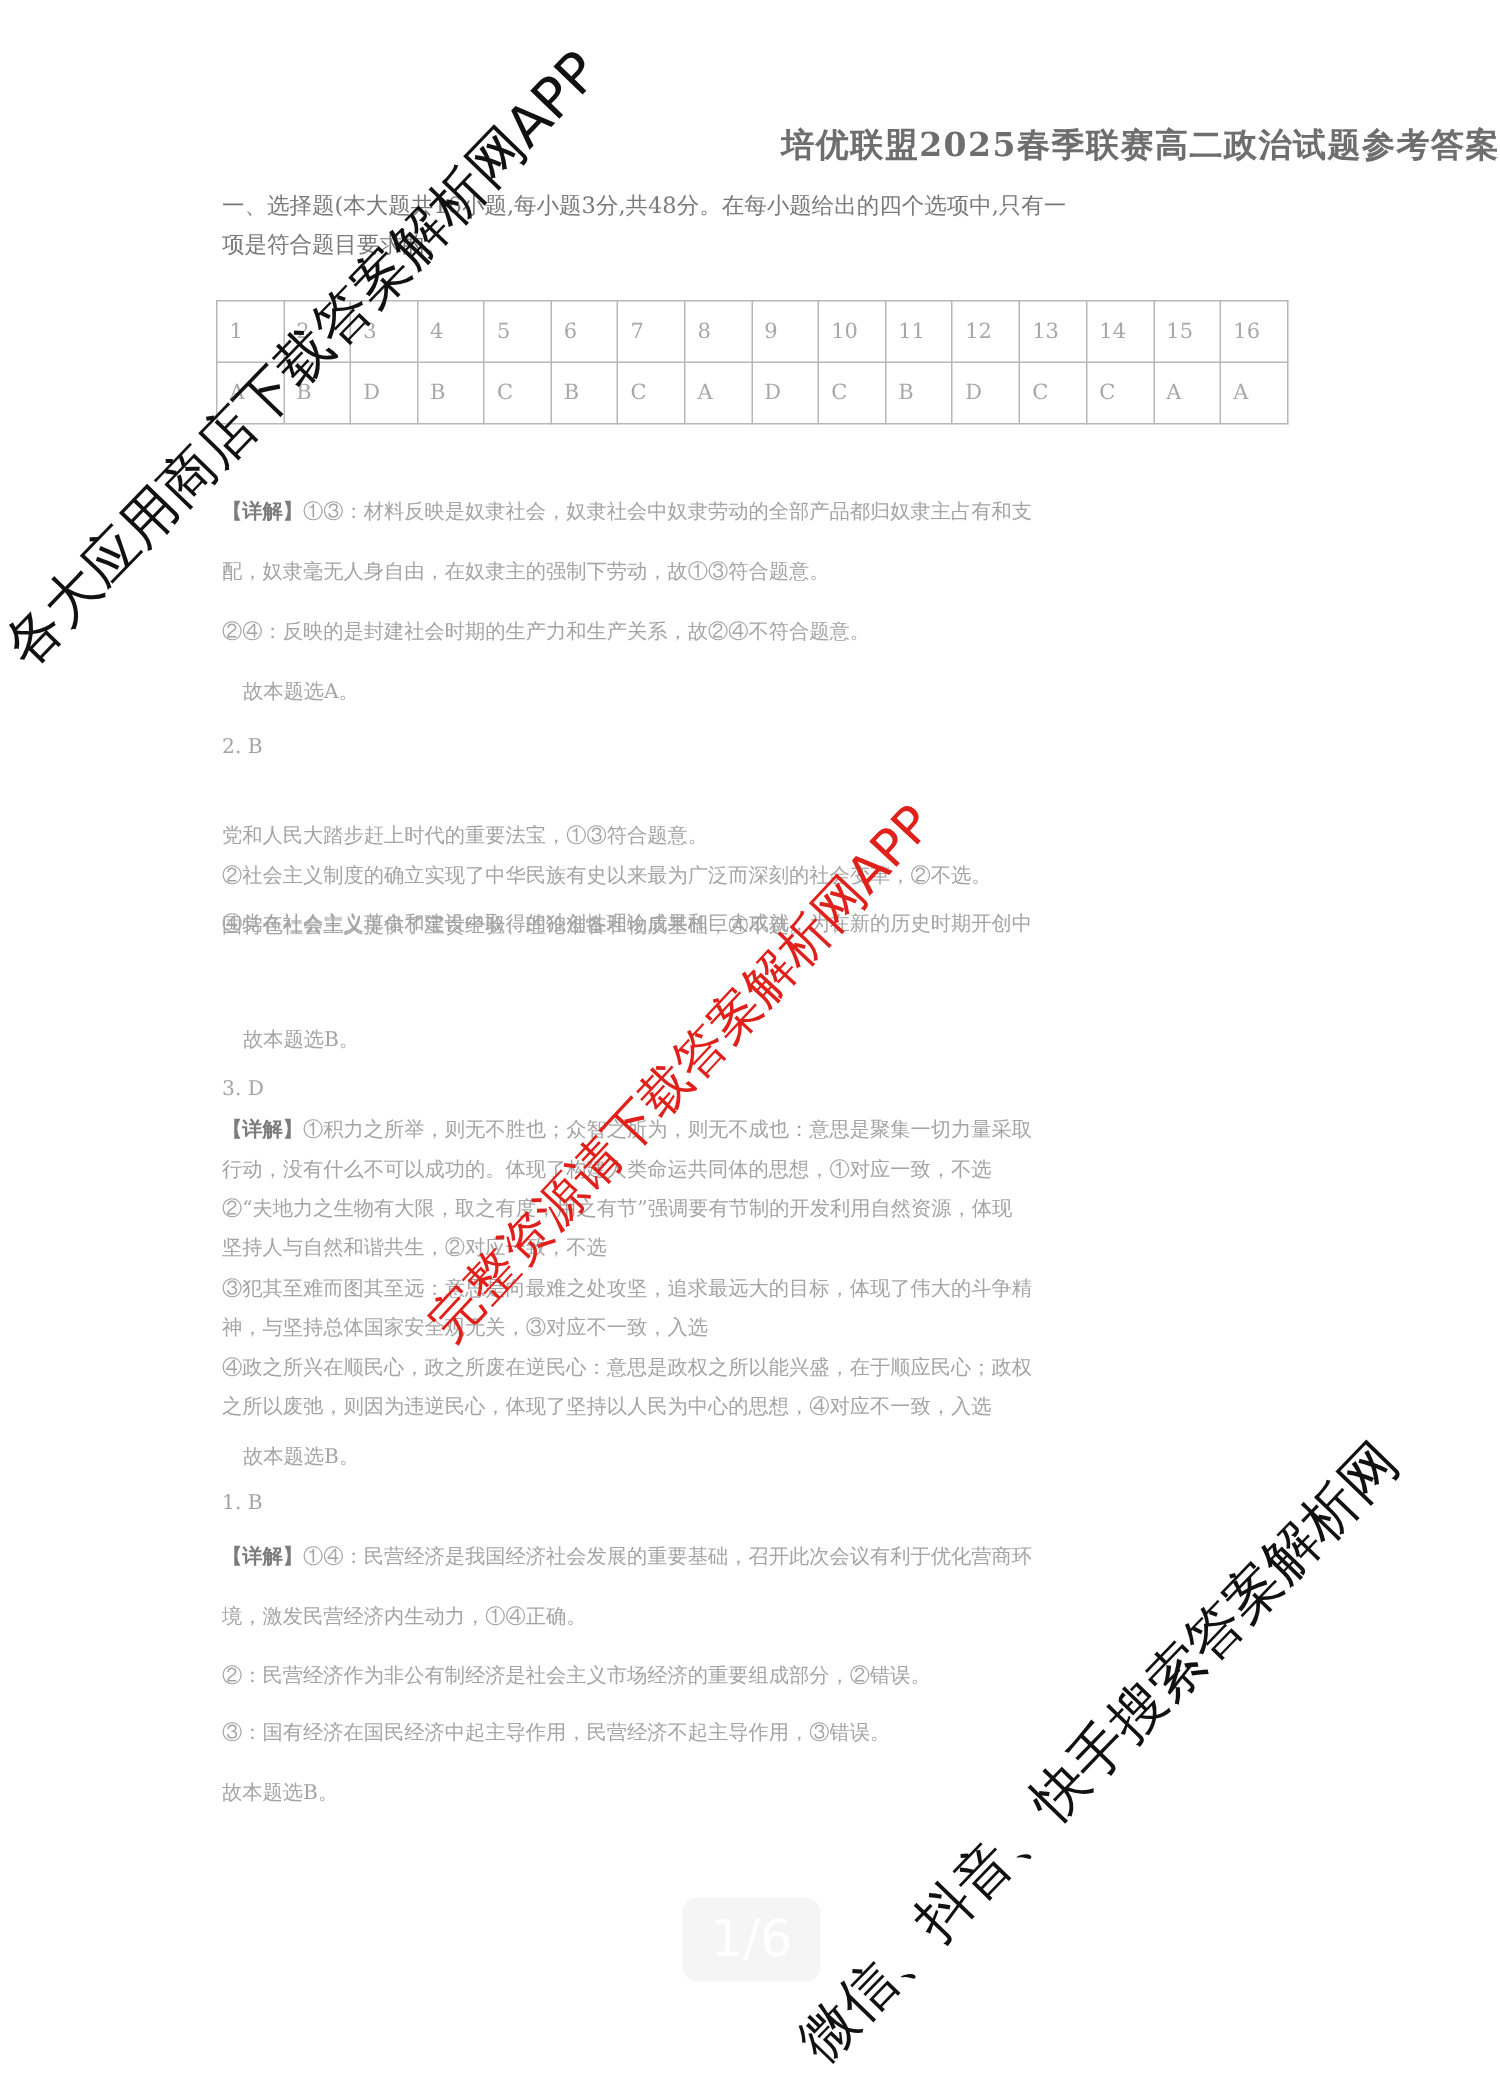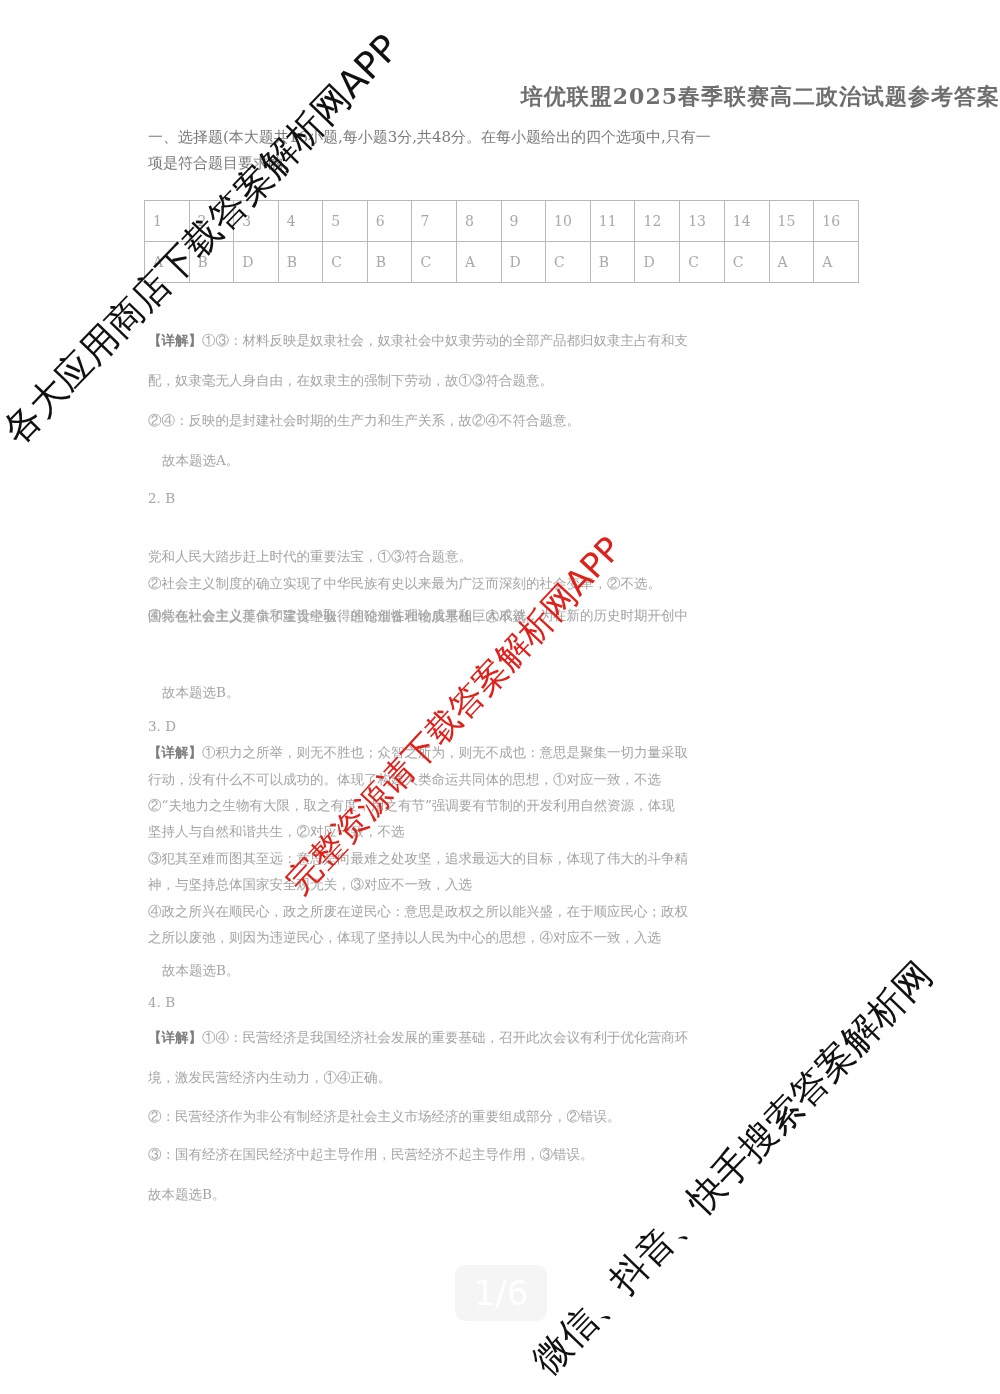--- a/index.html
+++ b/index.html
@@ -94,21 +94,21 @@
   <div class="line" style="top:744px"><span class="bold-tag">【详解】</span><span>①积力之所举，则无不胜也；众智之所为，则无不成也：意思是聚集一切力量采取</span></div>
   <div class="line" style="top:771px">行动，没有什么不可以成功的。体现了构建人类命运共同体的思想，①对应一致，不选</div>
   <div class="line" style="top:797px">②“夫地力之生物有大限，取之有度，用之有节”强调要有节制的开发利用自然资源，体现</div>
   <div class="line" style="top:823px">坚持人与自然和谐共生，②对应一致，不选</div>
   <div class="line" style="top:850px">③犯其至难而图其至远：意思是向最难之处攻坚，追求最远大的目标，体现了伟大的斗争精</div>
   <div class="line" style="top:876px">神，与坚持总体国家安全观无关，③对应不一致，入选</div>
   <div class="line" style="top:929px">之所以废弛，则因为违逆民心，体现了坚持以人民为中心的思想，④对应不一致，入选</div>
   <div class="line" style="top:903px">④政之所兴在顺民心，政之所废在逆民心：意思是政权之所以能兴盛，在于顺应民心；政权</div>
   <div class="line" style="top:962px;left:162px">故本题选B。</div>
 
-  <div class="line" style="top:994px">4. B</div>
+  <div class="line" style="top:994px">1. B</div>
   <div class="line" style="top:1029px"><span class="bold-tag">【详解】</span><span>①④：民营经济是我国经济社会发展的重要基础，召开此次会议有利于优化营商环</span></div>
   <div class="line" style="top:1069px">境，激发民营经济内生动力，①④正确。</div>
   <div class="line" style="top:1108px">②：民营经济作为非公有制经济是社会主义市场经济的重要组成部分，②错误。</div>
   <div class="line" style="top:1146px">③：国有经济在国民经济中起主导作用，民营经济不起主导作用，③错误。</div>
   <div class="line" style="top:1186px">故本题选B。</div>
 
   <div class="pager">1/6</div>
 
   <div class="wm wm1">各大应用商店下载答案解析网APP</div>
   <div class="wm wm2">完整资源请下载答案解析网APP</div>

